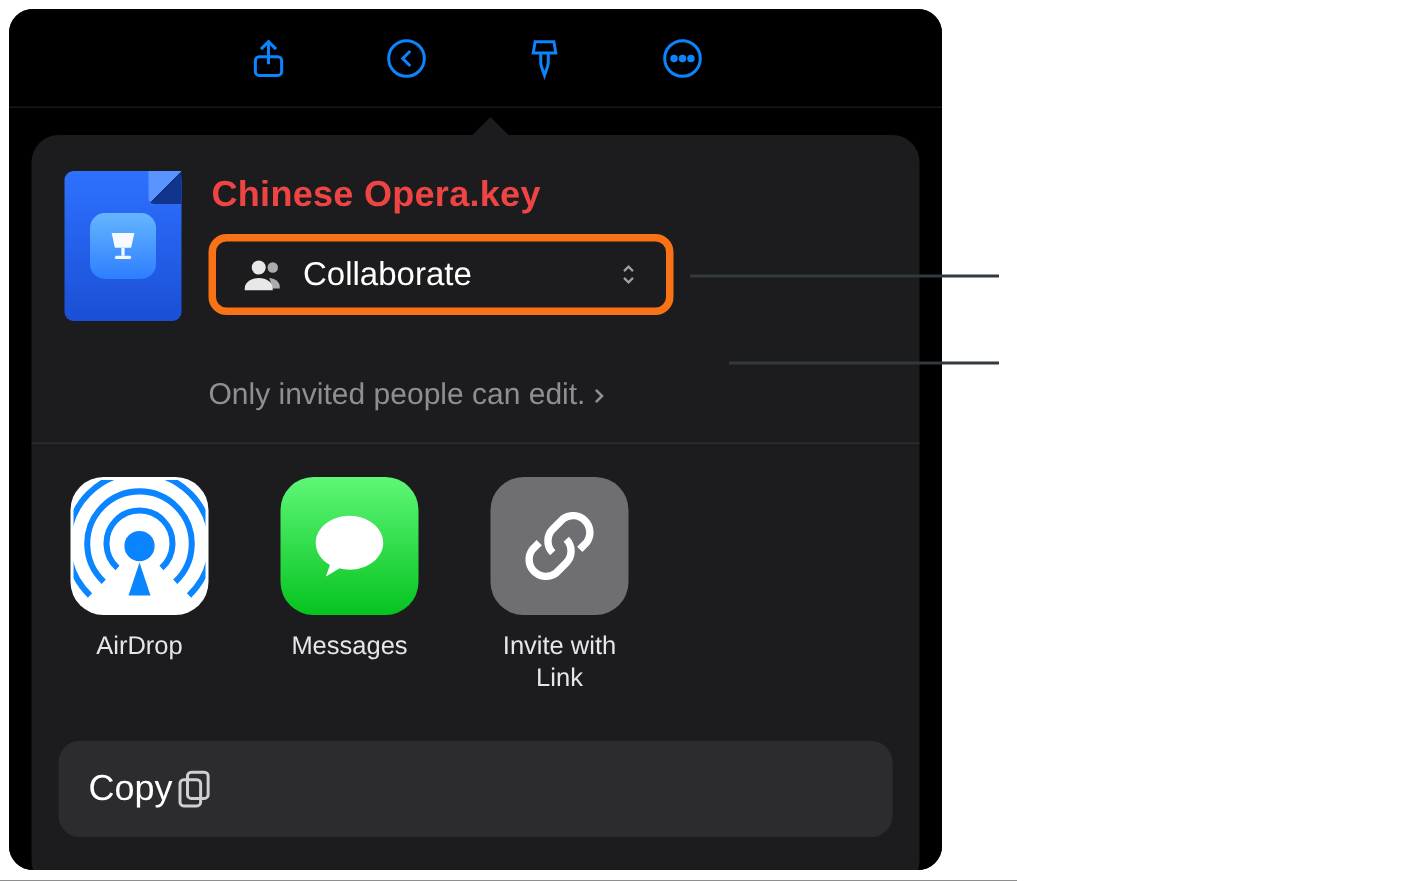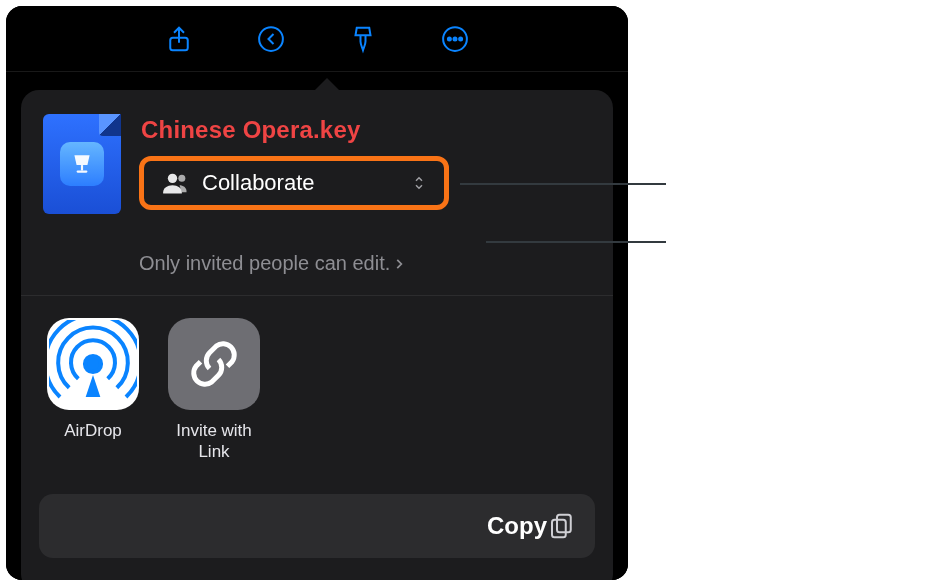--- a/index.html
+++ b/index.html
@@ -111,21 +111,21 @@
     .perm-row{
       margin-top:18px;
       padding:2px 4px 0 100px;
       display:flex;align-items:center;gap:2px;
       cursor:pointer;
     }
     .perm-row .txt{font-size:20px;color:#8e8e93}
     .perm-row .arr{width:14px;height:14px;color:#8e8e93}
     .sep{height:1px;background:#2c2c2e;margin:20px -18px 18px -18px}
     .apps{
-      display:flex; gap:29px;
+      display:flex; gap:48px;
       padding: 4px 8px 10px 8px;
       overflow:hidden;
     }
     .app{
       width:92px;
       display:flex;flex-direction:column;align-items:center;gap:10px;
       cursor:pointer;
       flex-shrink:0;
     }
     .app .tile{width:92px;height:92px;border-radius:22px;display:flex;align-items:center;justify-content:center}
@@ -134,24 +134,23 @@
     .t-airdrop{background:#fff}
     .t-airdrop svg{color:#0a84ff;width:88px;height:88px}
     .t-messages{background:linear-gradient(180deg,#5ef777,#06c31f)}
     .t-mail{background:linear-gradient(180deg,#3fb6ff,#0a66ff)}
     .t-link{background:#6e6e73}
     .copy-row{
       margin-top:20px;
       height:64px;
       background:#2c2c2e;
       border-radius:14px;
-      display:flex;align-items:center;justify-content:flex-end;
+      display:flex;align-items:center;justify-content:flex-start;
       padding:0 18px 0 20px;
       cursor:pointer;
-      font-weight:bold;
     }
     .copy-row .c-lbl{font-size:24px;color:#fff}
     .copy-row svg{width:30px;height:30px;color:#cfcfd4}
     
     .callout{position:absolute;height:2px;background:#333a3f}
     .c1{top:183px;left:460px;width:206px}
     .c2{top:241px;left:486px;width:180px}
   </style>
 </head>
 <body>
@@ -235,20 +234,28 @@
               <circle cx="12" cy="12" r="2.2" fill="currentColor"></circle>
               <path d="M8 16a6 6 0 1 1 8 0"></path>
                 <path d="M5.5 18.5a9.5 9.5 0 1 1 13 0"></path>
                 <path d="M3 21a13 13 0 1 1 18 0"></path>
               <path d="M10 21l2-6 2 6z" fill="currentColor" stroke="none"></path>
             </svg>
           </div>
           <div class="cap">AirDrop</div>
         </div>
         <div class="app">
+          <div class="tile t-messages">
+            <svg viewBox="0 0 24 24" fill="currentColor">
+              <path d="M12 3c5.5 0 10 3.6 10 8 0 4.4-4.5 8-10 8-1 0-2-.1-2.9-.4L5 21l1.2-3.4C3.6 16.1 2 13.7 2 11c0-4.4 4.5-8 10-8z"></path>
+            </svg>
+          </div>
+          <div class="cap">Messages</div>
+        </div>
+        <div class="app">
           <div class="tile t-link">
             <svg viewBox="0 0 24 24" fill="none" stroke="currentColor" stroke-width="2.2">
               <path d="M10 14a5 5 0 0 1 0-7l3-3a5 5 0 0 1 7 7l-2 2"></path>
                 <path d="M14 10a5 5 0 0 1 0 7l-3 3a5 5 0 0 1-7-7l2-2"></path>
             </svg>
           </div>
           <div class="cap">Invite with Link</div>
         </div>
 
       </div>

